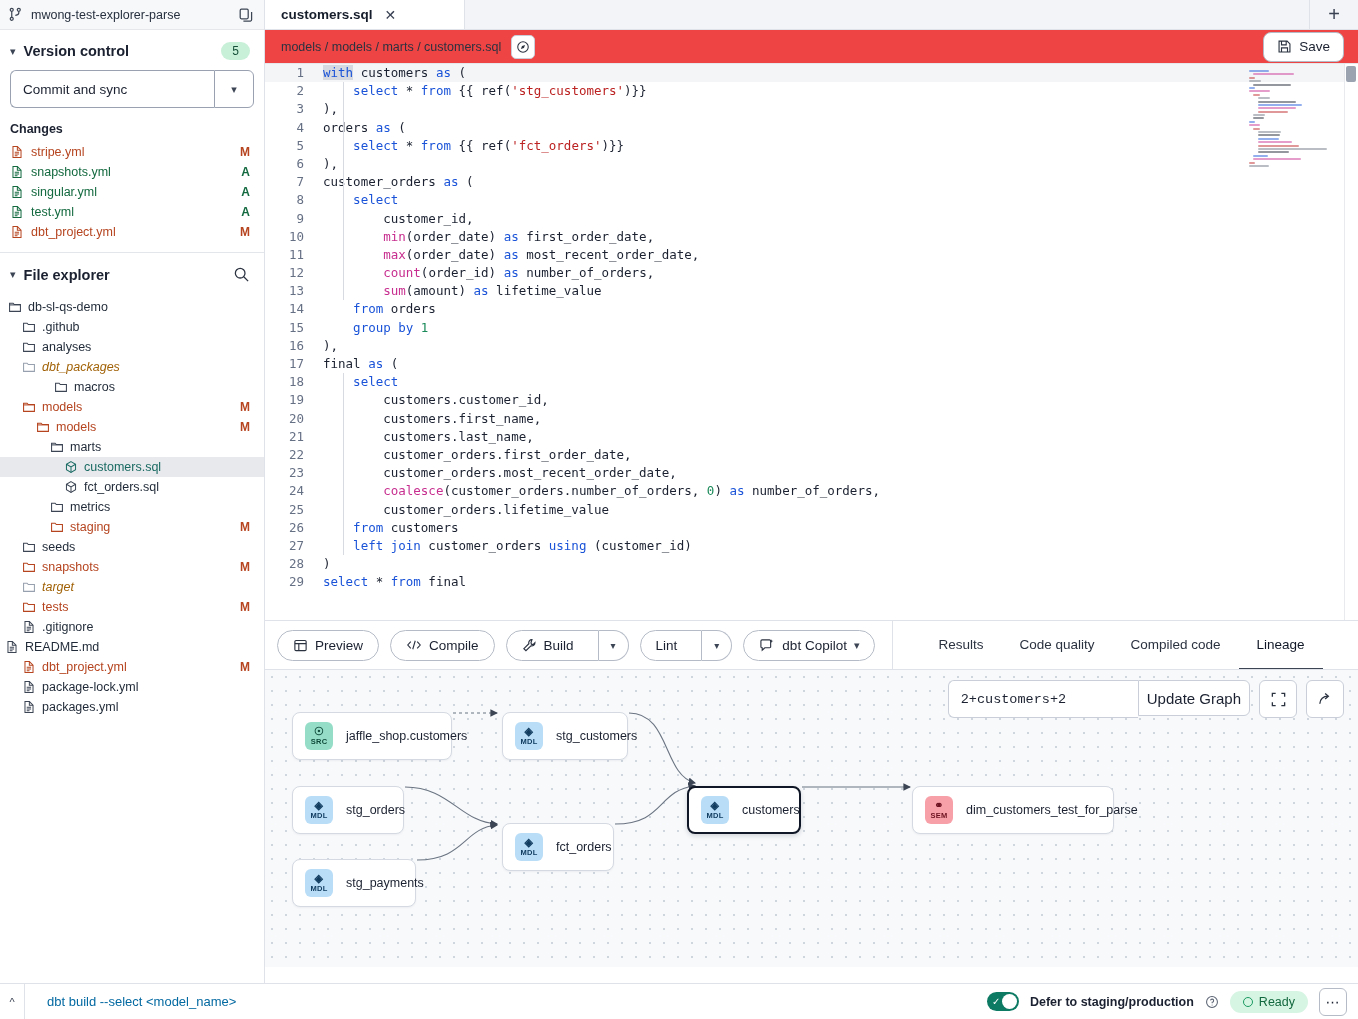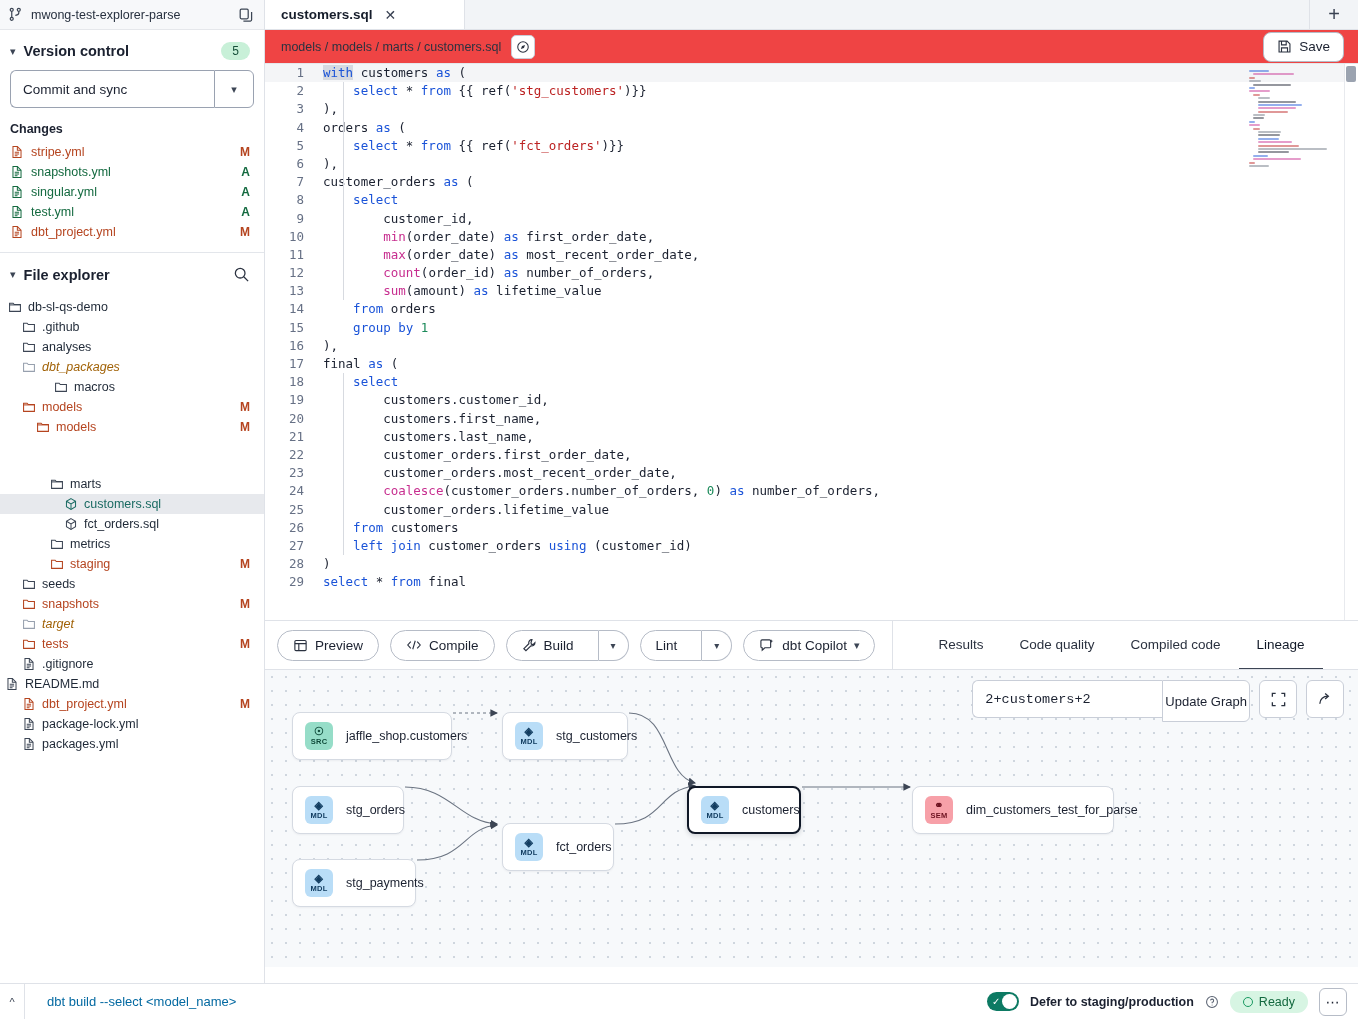--- a/index.html
+++ b/index.html
@@ -183,22 +183,22 @@
   .graph-controls {
     position: absolute; right: 14px; top: 10px; display: flex; gap: 9px; z-index: 5;
   }
   .sel-box { display: flex; }
   .sel-input {
     width: 190px; height: 38px; border: 1px solid #c9ced8; border-right: none;
     border-radius: 6px 0 0 6px; background: #fff; padding: 0 12px;
     font-size: 13.5px; color: #1b2130; font-family: Liberation Mono, monospace;
   }
   .update-btn {
-    height: 42px; border: 1px solid #c9ced8; border-radius: 0 6px 6px 0;
-    background: #fff; padding: 0 2px; font-size: 13px; color: #1b2130;
+    height: 36px; border: 1px solid #c9ced8; border-radius: 0 6px 6px 0;
+    background: #fff; padding: 0 8px; font-size: 15px; color: #1b2130;
     cursor: pointer; font-family: inherit; white-space: nowrap;
   }
   .icon-btn {
     width: 38px; height: 38px; border: 1px solid #c9ced8; border-radius: 6px;
     background: #fff; display: flex; align-items: center; justify-content: center;
     cursor: pointer;
   }
   .node {
     position: absolute; background: #fff; border: 1px solid #d5dae2;
     border-radius: 8px; display: flex; align-items: center; gap: 13px;
@@ -415,21 +415,21 @@
           <div class="tree-row" style="padding-left: 36px;">
             <span class="ic">
               <svg width="14" height="14" viewBox="0 0 16 16" fill="none" stroke="#b5441f" stroke-width="1.2">
                 <path d="M1.8 13V3.6h4l1.4 1.6h7V13z"></path>
                 <path d="M1.8 5.6h12.4"></path>
               </svg>
             </span>
             <span class="nm t-mod">models</span>
             <span class="st">M</span>
           </div>
-          <div class="tree-row" style="padding-left: 50px; margin-top: 37px;">
+          <div class="tree-row" style="padding-left: 50px;">
             <span class="ic">
               <svg width="14" height="14" viewBox="0 0 16 16" fill="none" stroke="#3c4554" stroke-width="1.2">
                 <path d="M1.8 13V3.6h4l1.4 1.6h7V13z"></path>
                 <path d="M1.8 5.6h12.4"></path>
               </svg>
             </span>
             <span class="nm ">marts</span>
           </div>
           <div class="tree-row sel" style="padding-left: 64px;">
             <span class="ic">

